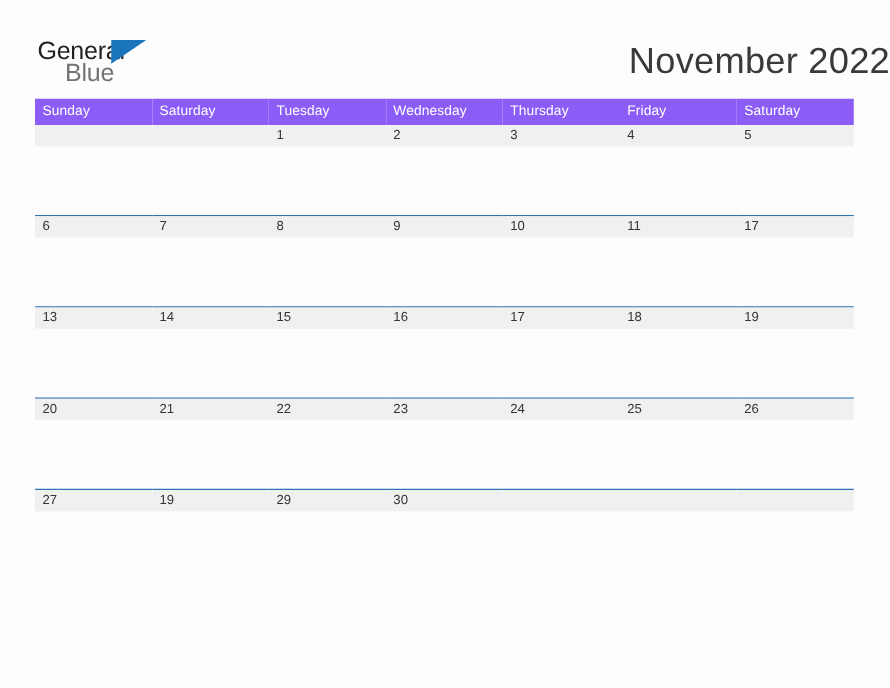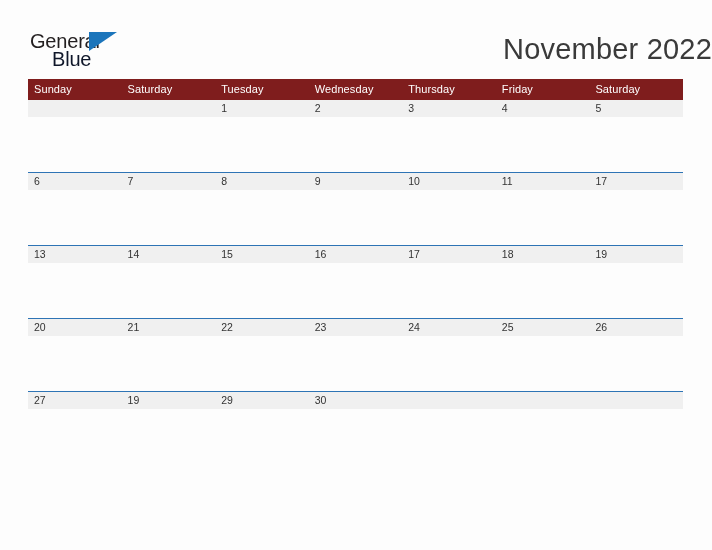--- a/index.html
+++ b/index.html
@@ -44,21 +44,21 @@
     letter-spacing: -0.2px;
     color: #231f20;
     font-family: Liberation Sans, sans-serif;
   }
   .logo-blue {
     position: absolute;
     left: 22px;
     top: 18px;
     font-size: 20px;
     letter-spacing: -0.2px;
-    color: #0f172a;
+    color: #737373;
     font-family: "Liberation Sans", sans-serif;
   }
   .logo-flag {
     position: absolute;
     left: 59px;
     top: 2px;
     width: 0;
     height: 0;
     border-left: 28px solid #1b75bb;
     border-bottom: 19px solid transparent;
@@ -95,21 +95,21 @@
   }
 
   table.cal {
     border-collapse: collapse;
     table-layout: fixed;
     width: 655px;
   }
   table.cal col { width: 93.57px; }
 
   thead th {
-    background: #7f1d1d;
+    background: #8b5cf6;
     color: #ffffff;
     font-size: 11px;
     font-weight: normal;
     text-align: left;
     padding: 4px 0 5px 6px;
     height: 9px;
     font-family: "Liberation Sans", sans-serif;
     letter-spacing: 0.1px;
   }
 

